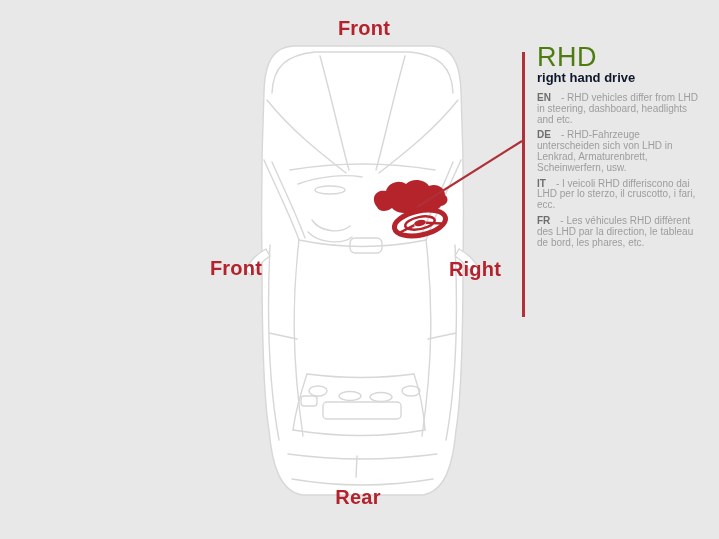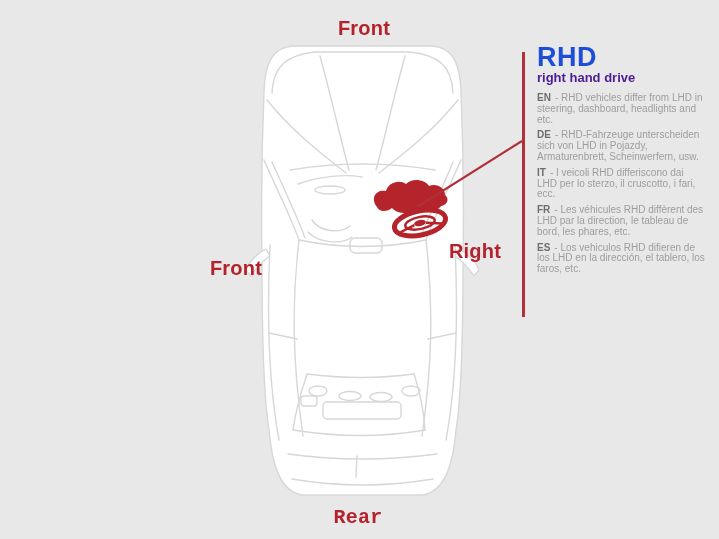--- a/index.html
+++ b/index.html
@@ -32,41 +32,41 @@
     left: 522px;
     top: 52px;
     width: 3px;
     height: 265px;
     background: #b2303a;
   }
   .info-title {
     margin: 0;
     font-size: 27px;
     line-height: 26px;
-    font-weight: bold;
-    color: #1d4ed8;
+    font-weight: normal;
+    color: #4d7c0f;
     letter-spacing: 0.5px;
   }
   .info-subtitle {
     margin: 0 0 8px 0;
     font-size: 13px;
     line-height: 15px;
     font-weight: bold;
-    color: #4c1d95;
+    color: #0f172a;
   }
   .lang-entry {
     margin: 0 0 5px 0;
     font-size: 10px;
     line-height: 10.8px;
     color: #9d9d9d;
   }
   .lang-code {
     font-weight: bold;
     color: #6e6e6e;
-    margin-right: 4px;
+    margin-right: 10px;
   }
 </style>
 </head>
 <body>
 
 <div class="stage">
 
   <svg width="719" height="539" viewBox="0 0 719 539">
     <g fill="none" stroke="#d7d7d7" stroke-width="1.4" stroke-linecap="round" stroke-linejoin="round">
 
@@ -146,39 +146,36 @@
         <ellipse cx="420" cy="223" rx="6" ry="3" fill="#b5232b" stroke="none"></ellipse>
         <path d="M 399 228 L 414 224 M 441 228 L 426 224" stroke-width="2.5"></path>
       </g>
     </g>
 
     <path d="M 417 207 L 522 141" stroke="#b03038" stroke-width="2.2"></path>
   </svg>
 
   <div class="dir-label" style="left:364px; top:28px;">Front</div>
   <div class="dir-label" style="left:236px; top:268px;">Front</div>
-  <div class="dir-label" style="left:475px; top:251px;">Right</div>
-  <div class="dir-label" style="left:358px; top:517px;font-family:Liberation Mono, monospace;">Rear</div>
+  <div class="dir-label" style="left:475px; top:269px;">Right</div>
+  <div class="dir-label" style="left:358px; top:497px;">Rear</div>
 
   <div class="info-rule"></div>
 
   <div class="info-panel">
     <h1 class="info-title">RHD</h1>
     <div class="info-subtitle">right hand drive</div>
 
     <p class="lang-entry">
       <span class="lang-code">EN</span><span>- RHD vehicles differ from LHD in steering, dashboard, headlights and etc.</span>
     </p>
     <p class="lang-entry">
-      <span class="lang-code">DE</span><span>- RHD-Fahrzeuge unterscheiden sich von LHD in Pojazdy, Armaturenbrett, Scheinwerfern, usw.</span>
+      <span class="lang-code">DE</span><span>- RHD-Fahrzeuge unterscheiden sich von LHD in Lenkrad, Armaturenbrett, Scheinwerfern, usw.</span>
     </p>
     <p class="lang-entry">
       <span class="lang-code">IT</span><span>- I veicoli RHD differiscono dai LHD per lo sterzo, il cruscotto, i fari, ecc.</span>
     </p>
     <p class="lang-entry">
       <span class="lang-code">FR</span><span>- Les véhicules RHD diffèrent des LHD par la direction, le tableau de bord, les phares, etc.</span>
     </p>
-    <p class="lang-entry">
-      <span class="lang-code">ES</span><span>- Los vehiculos RHD difieren de los LHD en la dirección, el tablero, los faros, etc.</span>
-    </p>
   </div>
 
 </div>
 
 </body></html>

